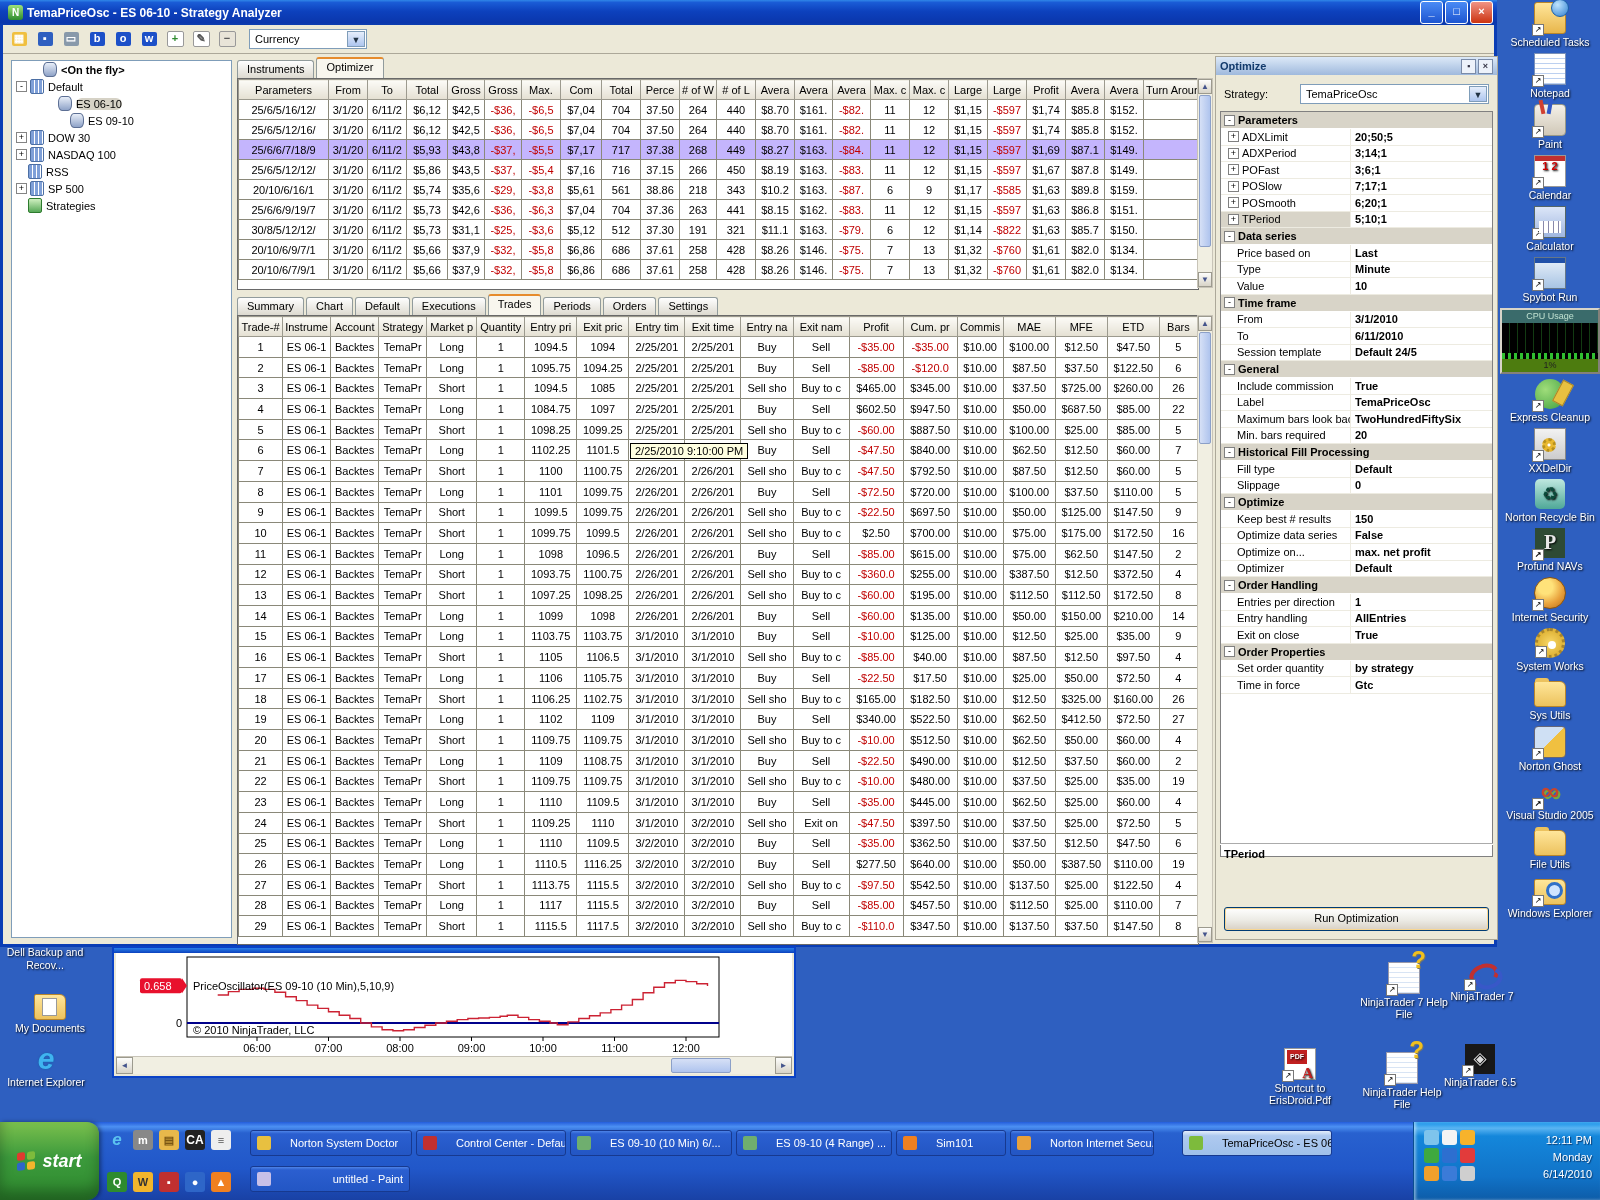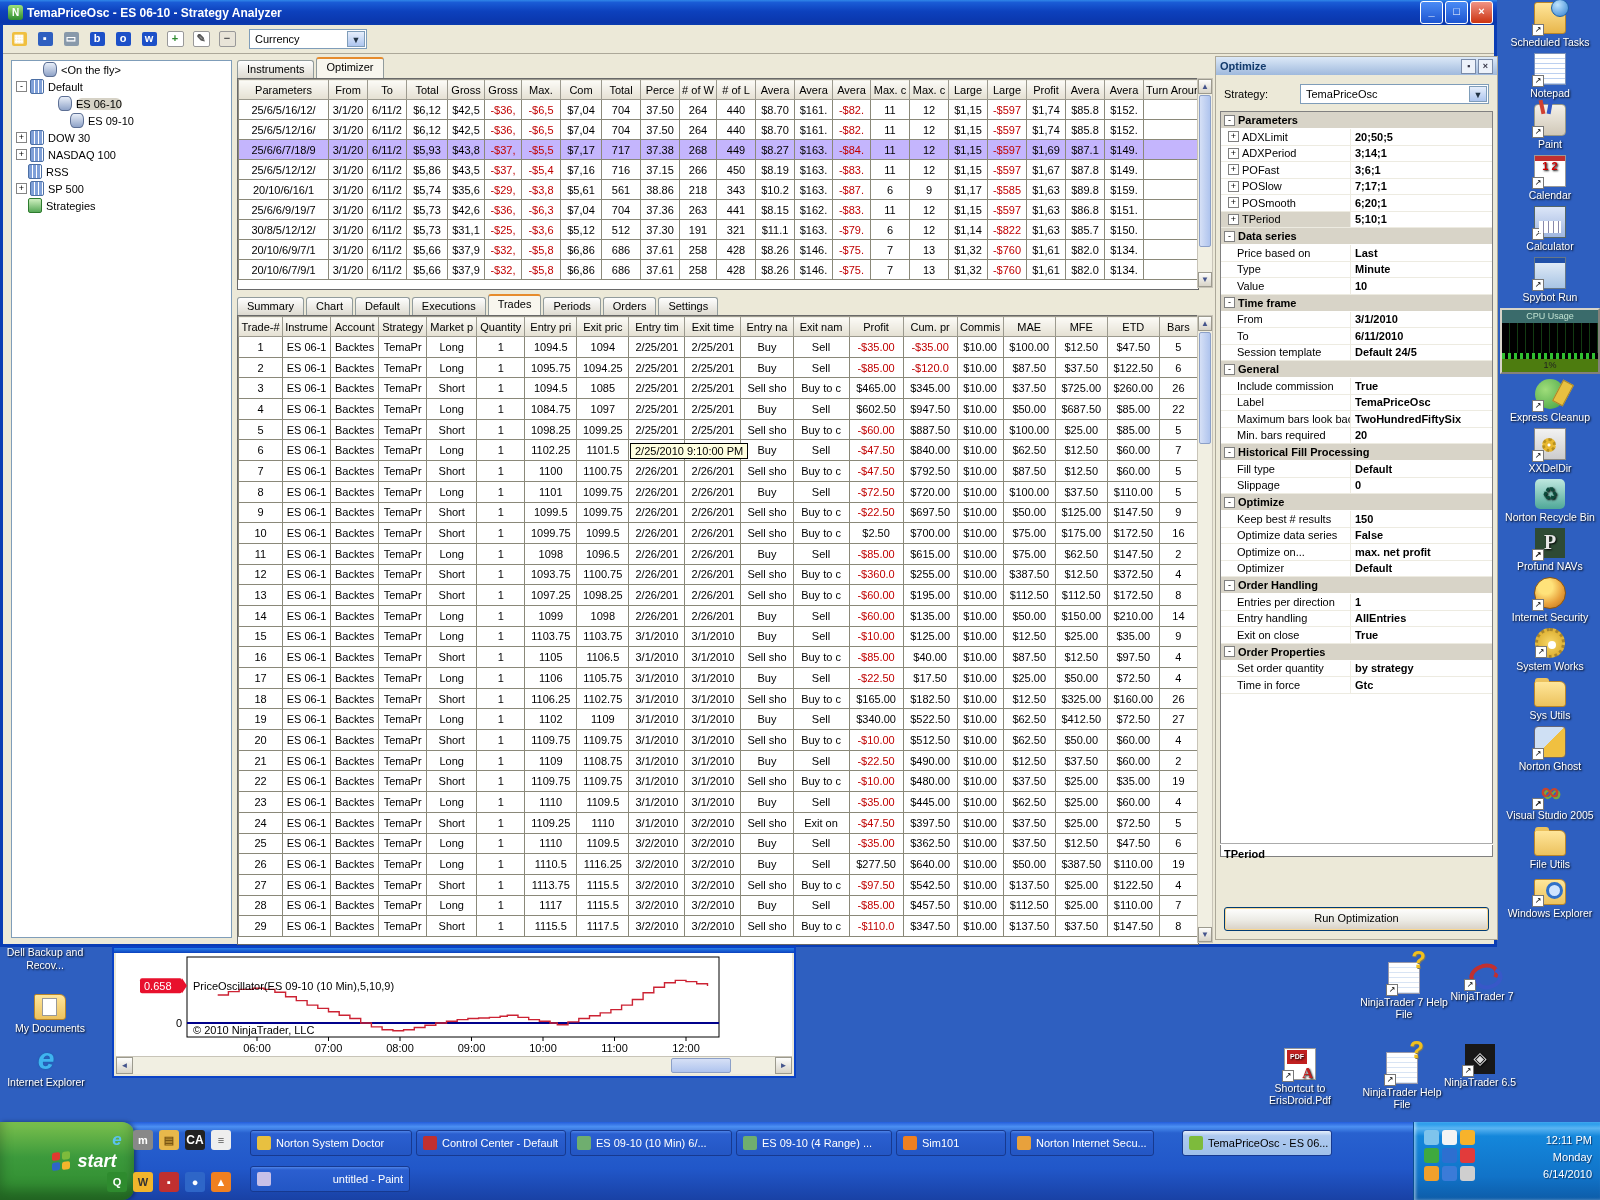--- a/index.html
+++ b/index.html
@@ -152,29 +152,29 @@
   .cpu-t{height:13px;background:#3A6B6B;color:#BFE0D0;font-size:9px;line-height:13px;text-align:center;}
   .cpu-g{height:36px;background:#000 repeating-linear-gradient(90deg,transparent 0 7px,#123A12 7px 8px);position:relative;}
   .cpu-g::after{content:"";position:absolute;left:0;right:0;bottom:0;height:6px;
     background:repeating-linear-gradient(90deg,#30C030 0 3px,#000 3px 6px);}
   .cpu-v{font-size:9px;text-align:center;line-height:13px;color:#222;}
   
   .taskbar{position:absolute;left:0;top:1122px;width:1600px;height:78px;
     background:linear-gradient(180deg,#245EDC 0%,#4C90F2 6%,#2861CF 14%,#2157C9 60%,#1941A5 100%);}
   .start{position:absolute;left:0;top:0;width:99px;height:78px;border-radius:0 12px 12px 0;
     background:linear-gradient(#7BC04D,#3C9A3C 45%,#2E8B2E);box-shadow:inset 0 -10px 14px rgba(0,0,0,.3),2px 0 4px rgba(0,0,0,.4);
-    color:#fff;font-style:italic;font-weight:bold;font-size:18px;display:flex;align-items:center;justify-content:center;gap:7px;padding-left:35px;}
+    color:#fff;font-style:italic;font-weight:bold;font-size:18px;display:flex;align-items:center;justify-content:center;gap:7px;}
   .flag{width:18px;height:18px;display:grid;grid-template-columns:8px 8px;grid-gap:2px;transform:skewY(-6deg);}
   .flag i{height:8px;border-radius:2px;}
   .ql{position:absolute;left:104px;top:4px;width:140px;height:70px;display:flex;flex-wrap:wrap;align-content:space-between;}
   .qli{width:20px;height:20px;margin:4px 3px;border-radius:3px;font-size:11px;font-weight:bold;color:#fff;
     display:flex;align-items:center;justify-content:center;}
   .tasks{position:absolute;left:250px;top:0;right:190px;height:78px;}
   .task{position:absolute;height:26px;border:1px solid #17398F;border-radius:3px;color:#fff;
-    background:linear-gradient(#4E84E8,#2B5FD0 12%,#2356C4);display:flex;align-items:center;gap:5px;
+    background:linear-gradient(#4E84E8,#2B5FD0 12%,#2356C4);display:flex;align-items:center;gap:19px;
     padding:0 6px;box-sizing:border-box;overflow:hidden;white-space:nowrap;font-size:11px;}
   .task.active{background:linear-gradient(#E4EEFB,#AEC9EF 20%,#9FC0EA);color:#000;}
   .task .tico{width:14px;height:14px;border-radius:2px;flex:none;}
   .tray{position:absolute;right:0;top:0;width:186px;height:78px;
     background:linear-gradient(180deg,#1290E9 0%,#5AB4F2 8%,#1487DB 18%,#1173C8 70%,#0D5CA8 100%);
     border-left:1px solid #0A4E90;box-shadow:inset 2px 0 3px rgba(255,255,255,.45);}
   .tray-icons{position:absolute;left:10px;top:8px;width:56px;display:flex;flex-wrap:wrap;gap:3px;}
   .tray-icons i{width:15px;height:15px;border-radius:3px;}
   .clock{position:absolute;right:8px;top:10px;text-align:right;color:#fff;font-size:11px;line-height:17px;
     text-shadow:1px 1px 1px #0A3A70;}
@@ -227,21 +227,21 @@
           <div class="tb-glyph" style="background: rgb(232, 228, 216); color: rgb(85, 85, 85); border: 1px solid rgb(153, 153, 153);">−</div>
         </div>
       </span>
     <div class="combo" style="width:118px;margin-left:8px;">
       <span>Currency</span>
       <span class="arr">▼</span>
     </div>
   </div>
 
   <div class="tree" id="tree">
-      <div class="titem" style="padding-left: 19px;">
+      <div class="titem" style="padding-left: 19px; font-weight: bold;">
         <span class="texp none"></span>
         <span class="ticon db-icon"></span>
         <span class="tlabel">&lt;On the fly&gt;</span>
       </div>
       <div class="titem" style="padding-left: 4px;">
         <span class="texp">-</span>
         <span class="ticon grid-icon"></span>
         <span class="tlabel">Default</span>
       </div>
       <div class="titem tsel" style="padding-left: 34px;">

